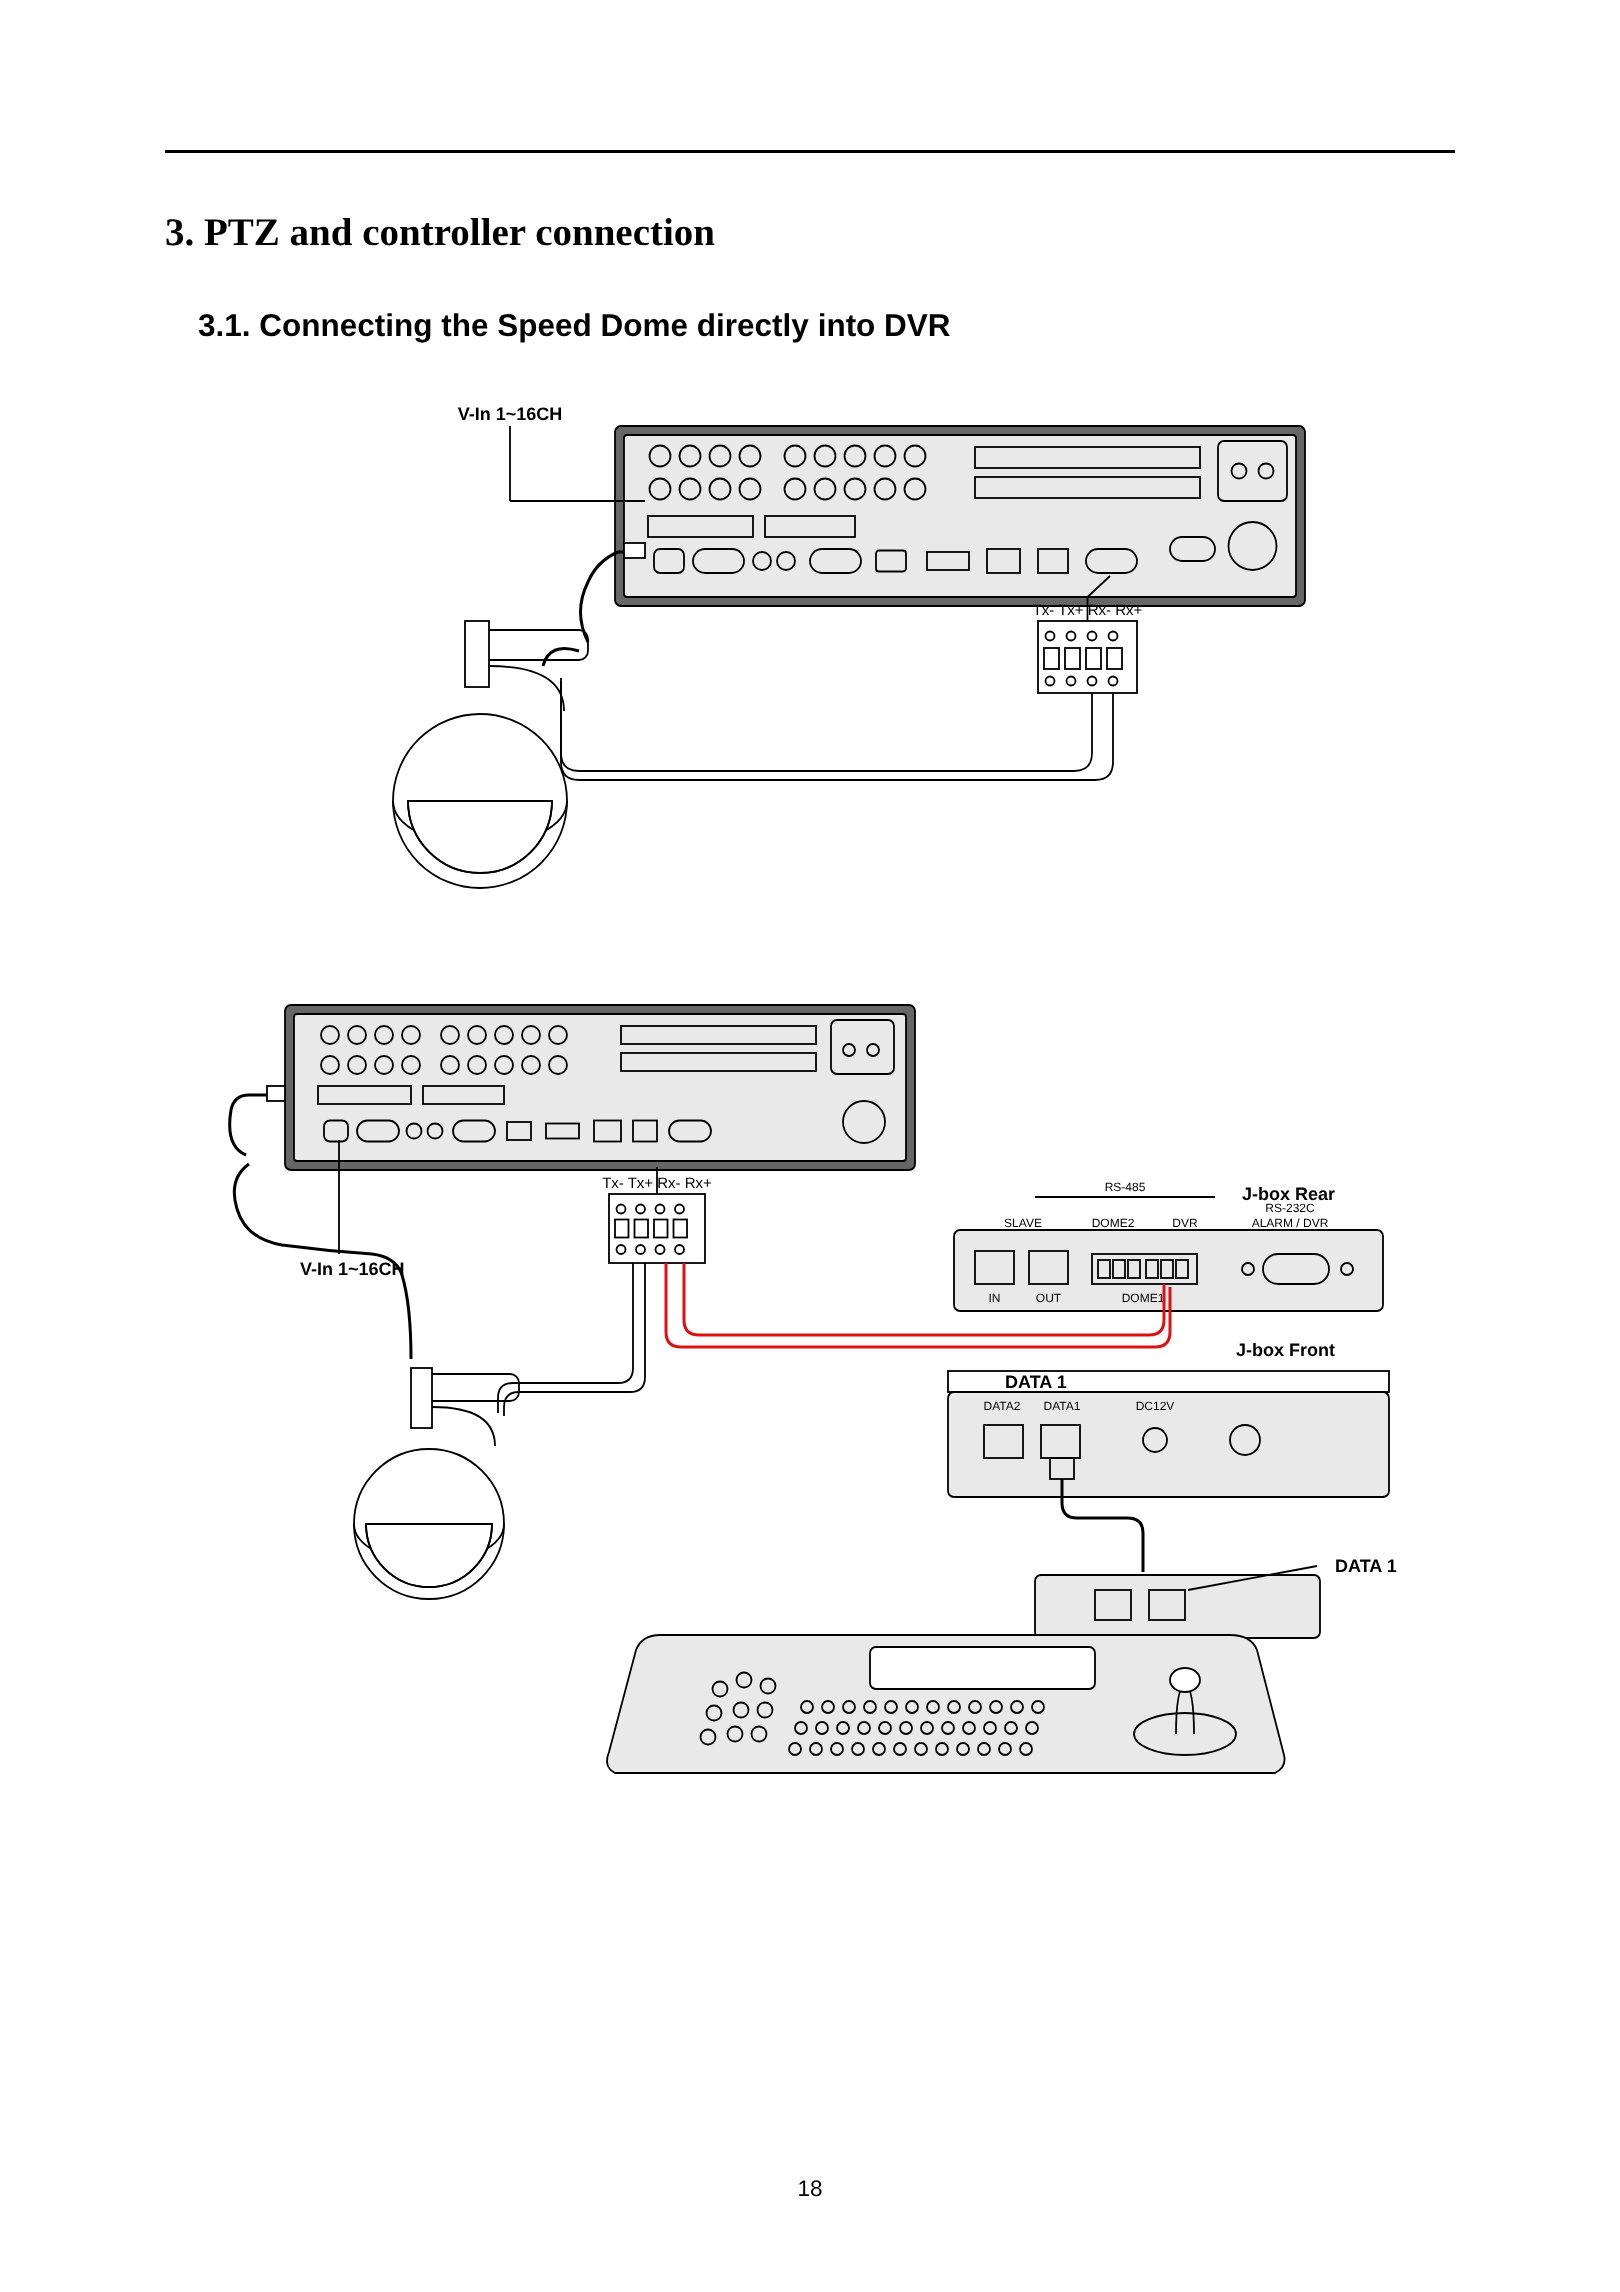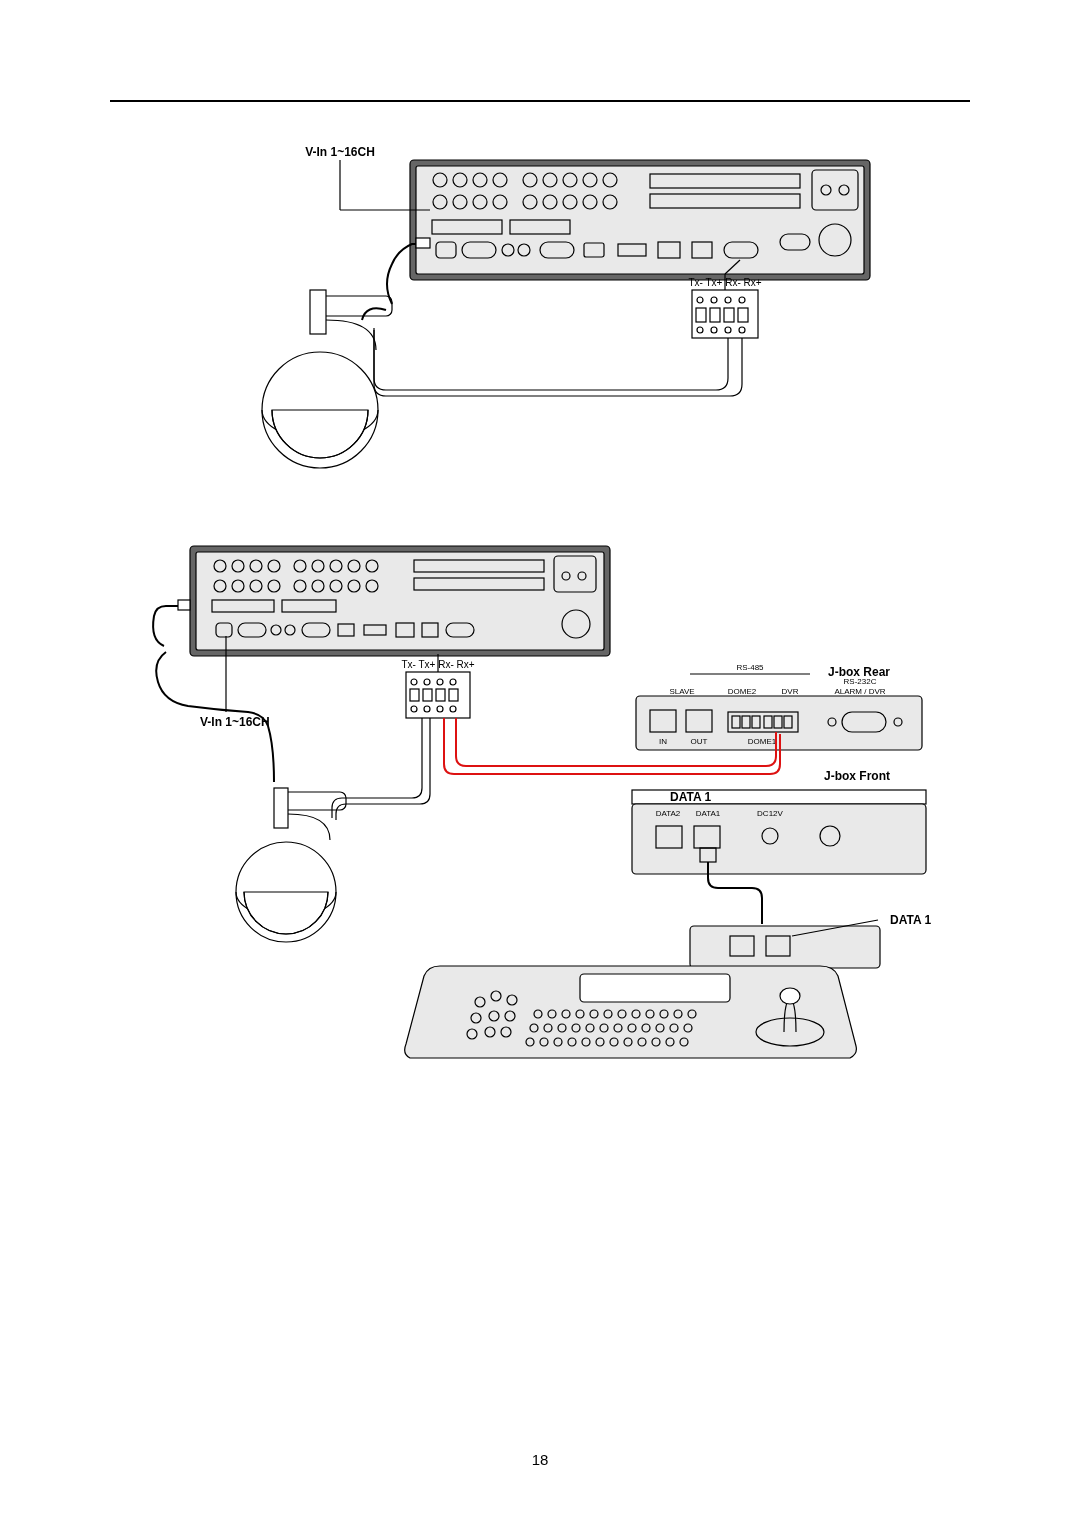--- a/index.html
+++ b/index.html
@@ -73,21 +73,23 @@
   .fill-dark   { fill:#666;    stroke:#000; stroke-width:1.2; }
   .fill-white  { fill:#fff;    stroke:#000; stroke-width:1.2; }
 </style>
 </head>
 <body>
 
 <div class="page">
 
   <div class="top-rule"></div>
 
-
+  <h1 class="section">3. PTZ and controller connection</h1>
+
+  <h2 class="subsection">3.1. Connecting the Speed Dome directly into DVR</h2>
 
   <div class="diagram-block">
     <div class="diagram-frame">
       <svg width="720" height="340" viewBox="0 0 720 340">
 
         <text class="label" x="160" y="16" text-anchor="middle">V-In  1~16CH</text>
 
         <g>
           <rect class="fill-dark" x="230" y="20" width="460" height="120" rx="4"></rect>
           <rect class="fill-grey" x="236" y="26" width="448" height="108" rx="2"></rect>

